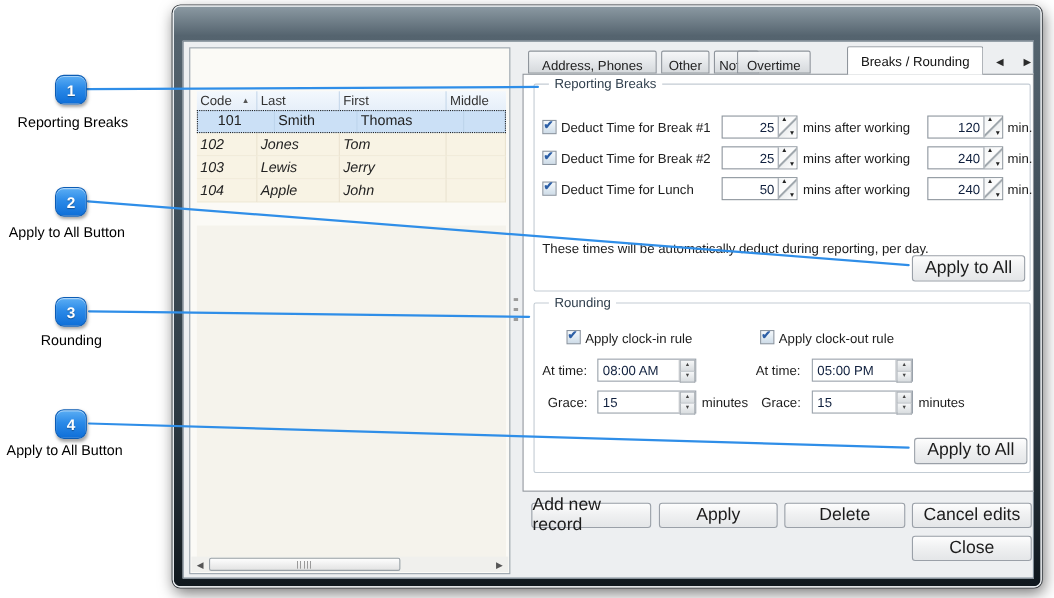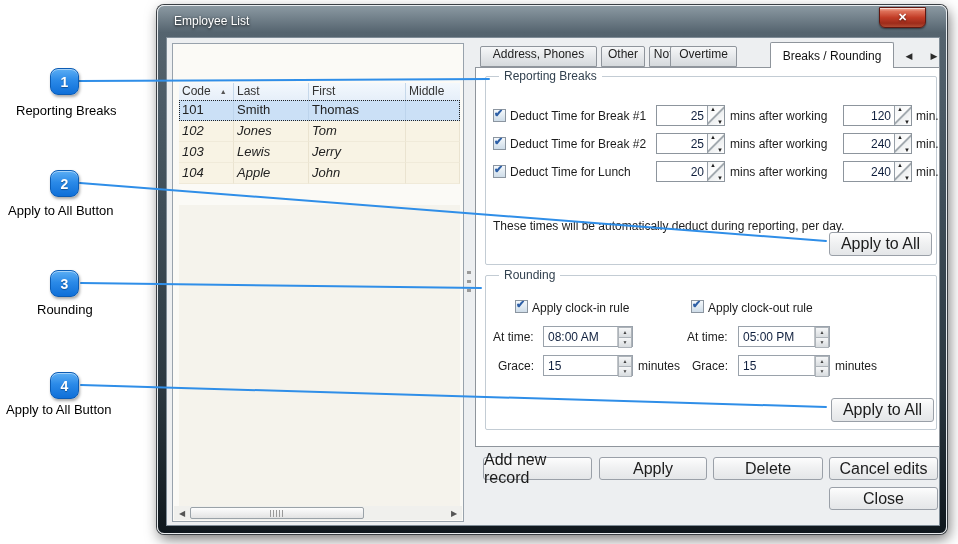--- a/index.html
+++ b/index.html
@@ -41,39 +41,39 @@
                 display:flex; align-items:center; justify-content:center; }
   .grid-header { position:absolute; left:6px; top:39px; width:281px; height:17px;
                  display:flex; background:linear-gradient(#f3f8fd,#e6eff9); font-size:12px; color:#333; }
   .gh { border-right:1px solid #c6d8ea; padding:1px 0 0 3px; overflow:hidden; white-space:nowrap; }
   .c-code{width:55px;} .c-last{width:75px;} .c-first{width:97px;} .c-middle{flex:1; border-right:none;}
   .sort-glyph { font-size:7px; color:#555; margin-left:9px; vertical-align:1px; }
   .grid-rows { position:absolute; left:6px; top:56px; width:281px; }
   .grow { display:flex; height:21px; font-size:13px; color:#222; }
   .grow.normal { background:#f8f3e4;font-style:italic; }
   .grow.normal .gc { border-right:1px solid #eae3d0; border-bottom:1px solid #f0ead9; }
-  .grow.selected { background:#cbe0f6; outline:1px dotted #222; outline-offset:-1px; }
+  .grow.selected { background:#cbe0f6; outline:1px dotted #222; outline-offset:-1px;padding-left:16px; }
   .grow.selected .gc { border-right:1px solid #bdd4ec; }
   .gc { padding:2px 0 0 3px; overflow:hidden; white-space:nowrap; }
   .grid-empty { position:absolute; left:6px; top:161px; width:281px; height:302px; background:#f5f3ec; }
   .hscroll { position:absolute; left:1px; bottom:1px; width:288px; height:14px; background:#f0f0ed; }
   .sb-arrow { position:absolute; top:1px; width:12px; height:12px; font-size:8px; color:#555;
               display:flex; align-items:center; justify-content:center; cursor:pointer; }
   .sb-left { left:2px; } .sb-right { right:2px; }
   .sb-thumb { position:absolute; left:16px; top:1px; width:174px; height:12px;
               background:linear-gradient(#fdfdfd,#e3e3e3); border:1px solid #9aa2a8; border-radius:2px; cursor:pointer; }
   .sb-grip { position:absolute; left:50%; top:2px; margin-left:-7px; width:14px; height:7px;
              background:repeating-linear-gradient(90deg,#9a9a9a 0 1px, transparent 1px 3px); }
   .splitter-grip { position:absolute; left:300px; top:233px; width:4px; height:22px; cursor:col-resize;
                    background:repeating-linear-gradient(180deg,#9a9a9a 0 3px, transparent 3px 9px); }
 
   
   .tab { position:absolute; top:8px; height:21px; background:linear-gradient(#f6f7f8,#e2e5e8 60%,#d5d9dc);
          border:1px solid #8f959c; border-radius:2px 2px 0 0; font-size:12px; color:#222;
-         display:flex; align-items:flex-start; justify-content:center; padding-top:0; cursor:pointer; z-index:2; }
+         display:flex; align-items:flex-start; justify-content:center; padding-top:6px; cursor:pointer; z-index:2; }
   .tab.active { top:4px; height:26px; background:#fff; border-bottom:none; z-index:4; padding-top:6px; color:#111; }
   .tab-scroll { position:absolute; top:11px; width:14px; height:14px; font-size:9px; color:#2b2b2b;
                 display:flex; align-items:center; justify-content:center; cursor:pointer; }
   .tab-panel { position:absolute; left:308px; top:29px; width:465px; height:380px;
                background:#fff; border:1px solid #8f959c; z-index:3; }
 
   
   .fieldset { position:absolute; border:1px solid #c3ccd4; border-radius:2px; }
   .fs-legend { position:absolute; top:-8px; left:13px; background:#fff; padding:0 5px;
                font-size:12px; color:#32414f; white-space:nowrap; }
@@ -127,26 +127,20 @@
 <div class="badge" style="top:68px">1</div>
 <div class="badge" style="top:170px">2</div>
 <div class="badge" style="top:270px">3</div>
 <div class="badge" style="top:372px">4</div>
 <div class="badge-label" style="left:16px; top:103px">Reporting Breaks</div>
 <div class="badge-label" style="left:8px;  top:203px">Apply to All Button</div>
 <div class="badge-label" style="left:37px; top:302px">Rounding</div>
 <div class="badge-label" style="left:6px;  top:402px">Apply to All Button</div>
 
 <div class="window">
-  <div class="titlebar">
-    <span class="title-text">Employee List</span>
-    <div class="close-btn">
-      <span>✕</span>
-    </div>
-  </div>
 
   <div class="client">
 
     <div class="grid-panel">
       <div class="grid-header">
         <div class="gh c-code">
           <span>Code</span><span class="sort-glyph">▲</span>
         </div>
         <div class="gh c-last">Last</div>
         <div class="gh c-first">First</div>
@@ -248,21 +242,21 @@
           </span>
           <span class="suffix-label">min.</span>
         </div>
 
         <div class="brk-row" style="top:84px">
           <span class="cb">
               <span class="chk">✔</span>
             </span>
           <span class="brk-label">Deduct Time for Lunch</span>
           <span class="dxspin" style="left:170px">
-            <span class="dxval">20</span>
+            <span class="dxval">50</span>
             <span class="dxbtn">
                 <i class="u">▲</i>
                 <i class="d">▼</i>
               </span>
           </span>
           <span class="mid-label">mins after working</span>
           <span class="dxspin" style="left:357px">
             <span class="dxval">240</span>
             <span class="dxbtn">
                 <i class="u">▲</i>

